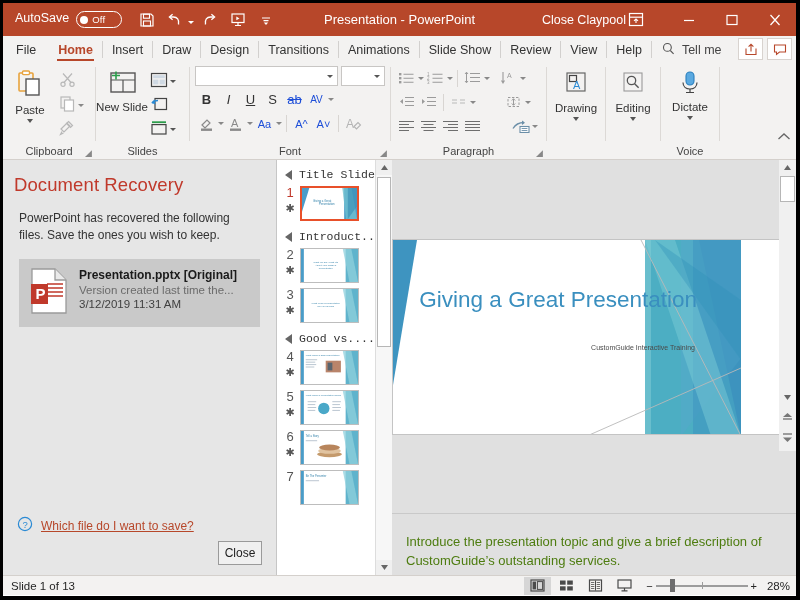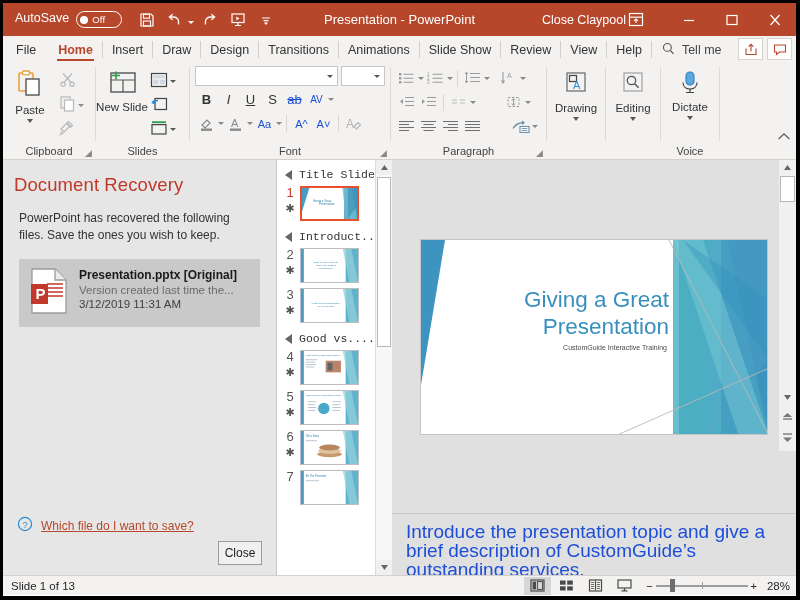--- a/index.html
+++ b/index.html
@@ -140,33 +140,33 @@
   }
   .thumb-row.active .thumb { border:2.5px solid #e8502a; }
   .sb { width:17px; background:#f7f7f7; border-left:1px solid #ddd; position:relative; }
   .sb-btn { height:15px; display:flex; align-items:center; justify-content:center; background:#f0f0f0;}
   .sb-thumb { position:absolute; left:1px; right:1px; background:#fff; border:1px solid #b6b6b6; }
 
   
   .stage { flex:1; background:#e0e0e0; display:flex; flex-direction:column; position:relative; }
   .stage-area { flex:1; display:flex; align-items:center; justify-content:center; position:relative;}
   .slide {
-    width:348px; height:196px; background:#ffffff; position:relative; overflow:hidden;
+    width:404px; height:196px; background:#ffffff; position:relative; overflow:hidden;
     border:1px solid #c4c4c4;
   }
   .slide-title {
     position:absolute; left:14px; right:98px; top:46px; text-align:right;
     color:#3a8fbf; font-size:22.5px; line-height:27px; font-weight:normal;
   }
   .slide-sub {
     position:absolute; right:100px; top:104px; font-size:7px; color:#4a4a4a;
   }
   .notes {
     height:62px; background:#e0e0e0; border-top:1px solid #c9c9c9;
-    padding:8px 18px 0 14px; font-size:19px; color:#1d4ed8; line-height:19px;
+    padding:18px 18px 0 14px; font-size:13px; color:#4d7c0f; line-height:19px;
   }
   .stage-sb { width:17px; background:#f0f0f0; position:absolute; right:0; top:0; bottom:62px; }
 
   
   .status {
     height:20px; background:#f3f2f1; border-top:1px solid #d4d0cc;
     display:flex; align-items:center; font-size:11.5px; color:#262626; position:relative;
   }
   .status-left { padding-left:8px; }
   .status-right { position:absolute; right:6px; display:flex; align-items:center; gap:2px;}

